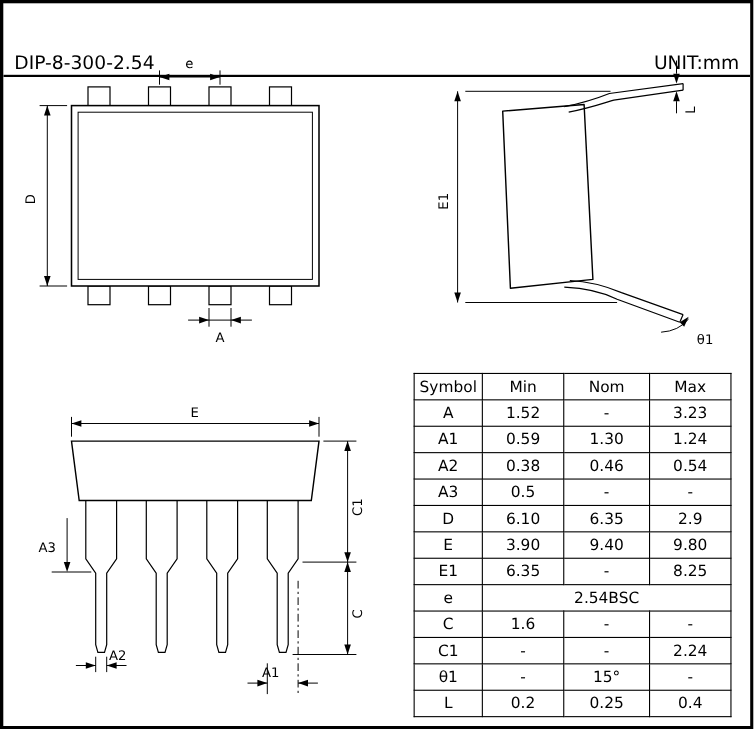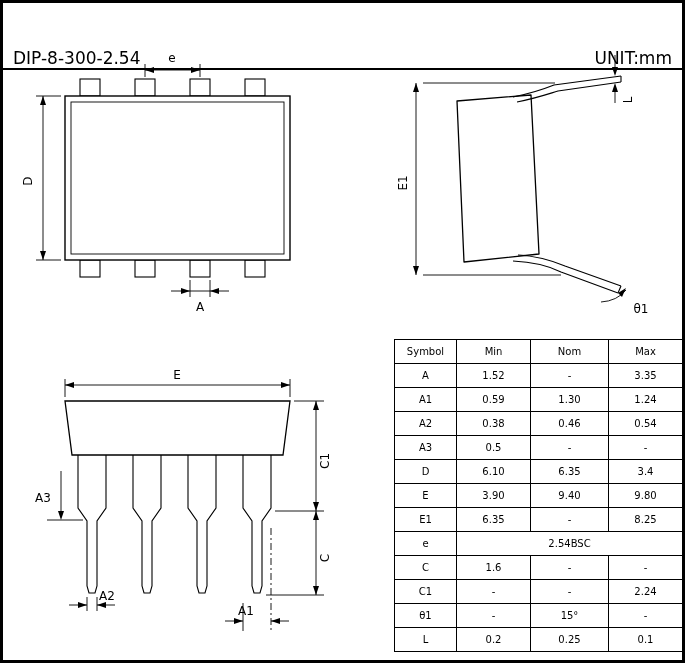--- a/index.html
+++ b/index.html
@@ -9,22 +9,22 @@
     font-family:"DejaVu Sans", "Liberation Sans", sans-serif; color:#000;
   }
   .hdr {
     position:absolute; top:0; left:0; right:0; height:31px;
     border-bottom:2px solid #000; display:flex; justify-content:space-between;
     align-items:flex-end; padding:0 10px; box-sizing:border-box; font-size:17px;margin-top:36px;
   }
   svg.drawing { position:absolute; top:0; left:0; }
   svg text { font-family:"DejaVu Sans", "Liberation Sans", sans-serif; font-size:12px; fill:#000; text-anchor:middle; }
   .dim-table {
-    position:absolute; left:391px; top:336px; width:288px;
-    border-collapse:collapse; font-size:10px; table-layout:fixed;padding-left:36px;
+    position:absolute; left:373px; top:336px; width:288px;
+    border-collapse:collapse; font-size:14px; table-layout:fixed;padding-left:36px;
   }
   .dim-table th, .dim-table td {
     border:1px solid #000; text-align:center; vertical-align:middle;
     height:23px; padding:0; font-weight:normal; overflow:hidden;
   }
 </style>
 </head>
 <body>
 
 <div class="page">
@@ -160,21 +160,21 @@
         <th>Min</th>
         <th>Nom</th>
         <th>Max</th>
       </tr>
     </thead>
     <tbody>
       <tr>
         <td>A</td>
         <td>1.52</td>
         <td>-</td>
-        <td>3.35</td>
+        <td>3.23</td>
       </tr>
       <tr>
         <td>A1</td>
         <td>0.59</td>
         <td>1.30</td>
         <td>1.24</td>
       </tr>
       <tr>
         <td>A2</td>
         <td>0.38</td>
@@ -184,21 +184,21 @@
       <tr>
         <td>A3</td>
         <td>0.5</td>
         <td>-</td>
         <td>-</td>
       </tr>
       <tr>
         <td>D</td>
         <td>6.10</td>
         <td>6.35</td>
-        <td>3.4</td>
+        <td>2.9</td>
       </tr>
       <tr>
         <td>E</td>
         <td>3.90</td>
         <td>9.40</td>
         <td>9.80</td>
       </tr>
       <tr>
         <td>E1</td>
         <td>6.35</td>
@@ -224,18 +224,18 @@
       <tr>
         <td>θ1</td>
         <td>-</td>
         <td>15°</td>
         <td>-</td>
       </tr>
       <tr>
         <td>L</td>
         <td>0.2</td>
         <td>0.25</td>
-        <td>0.1</td>
+        <td>0.4</td>
       </tr>
     </tbody>
   </table>
 
 </div>
 
 </body></html>

